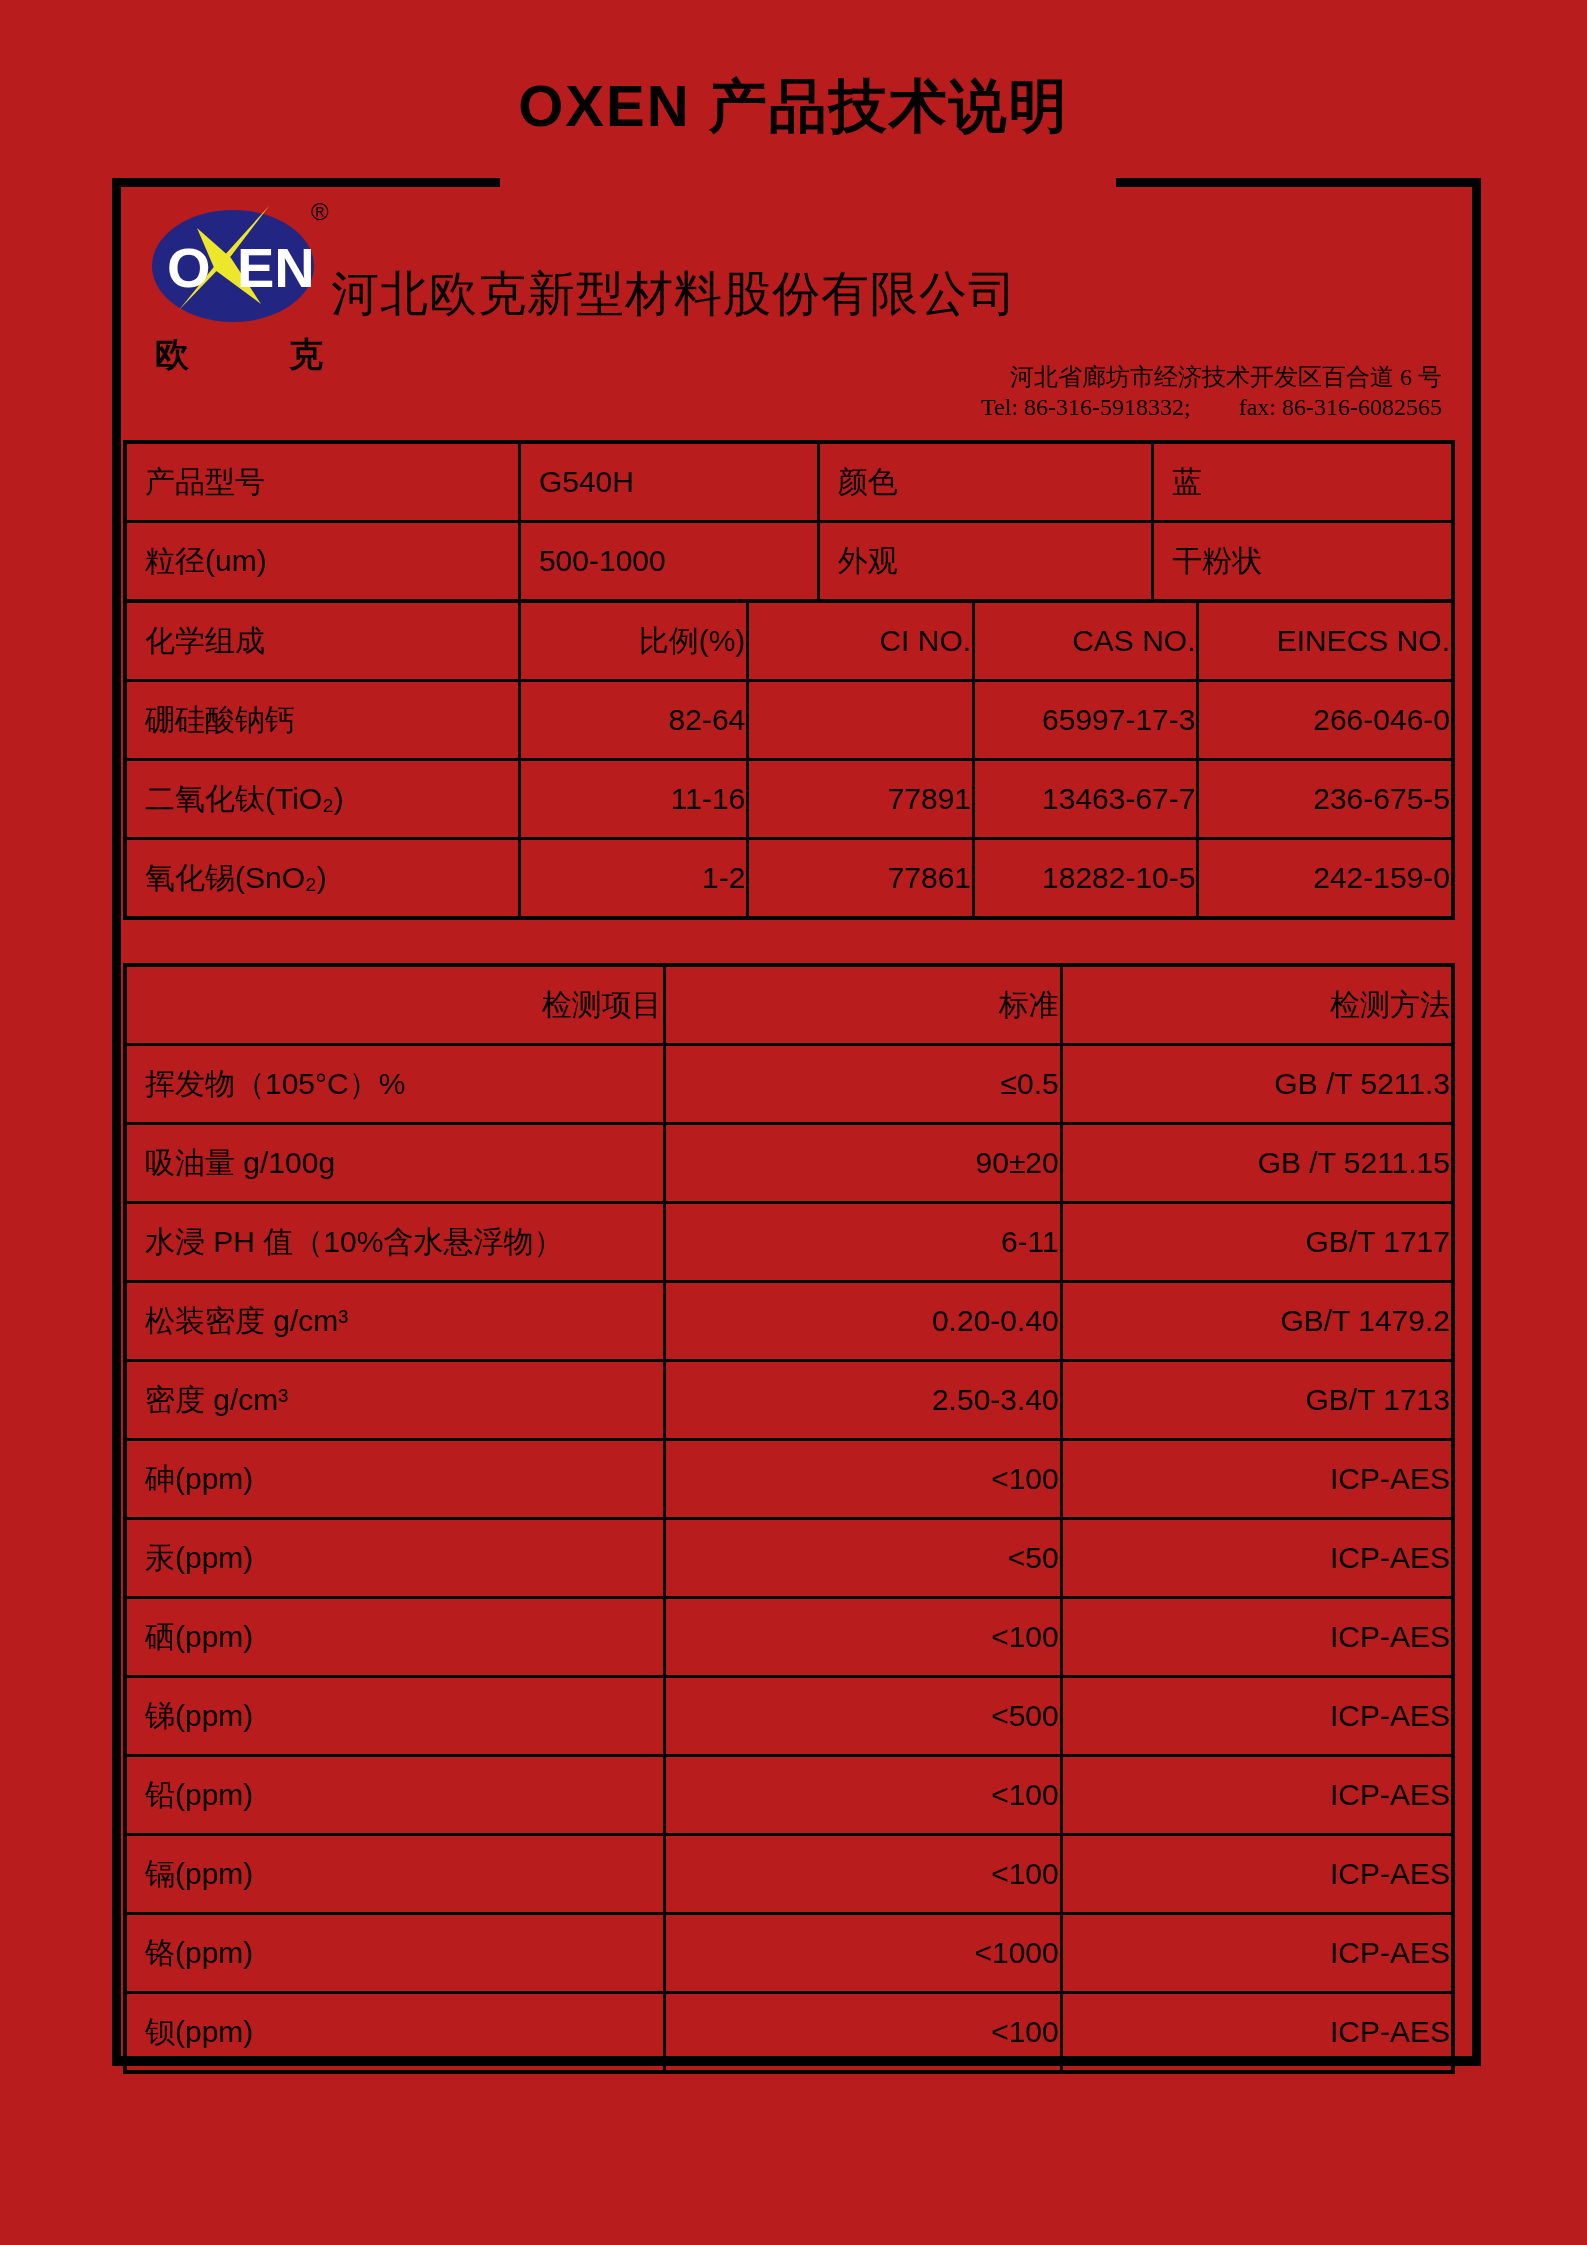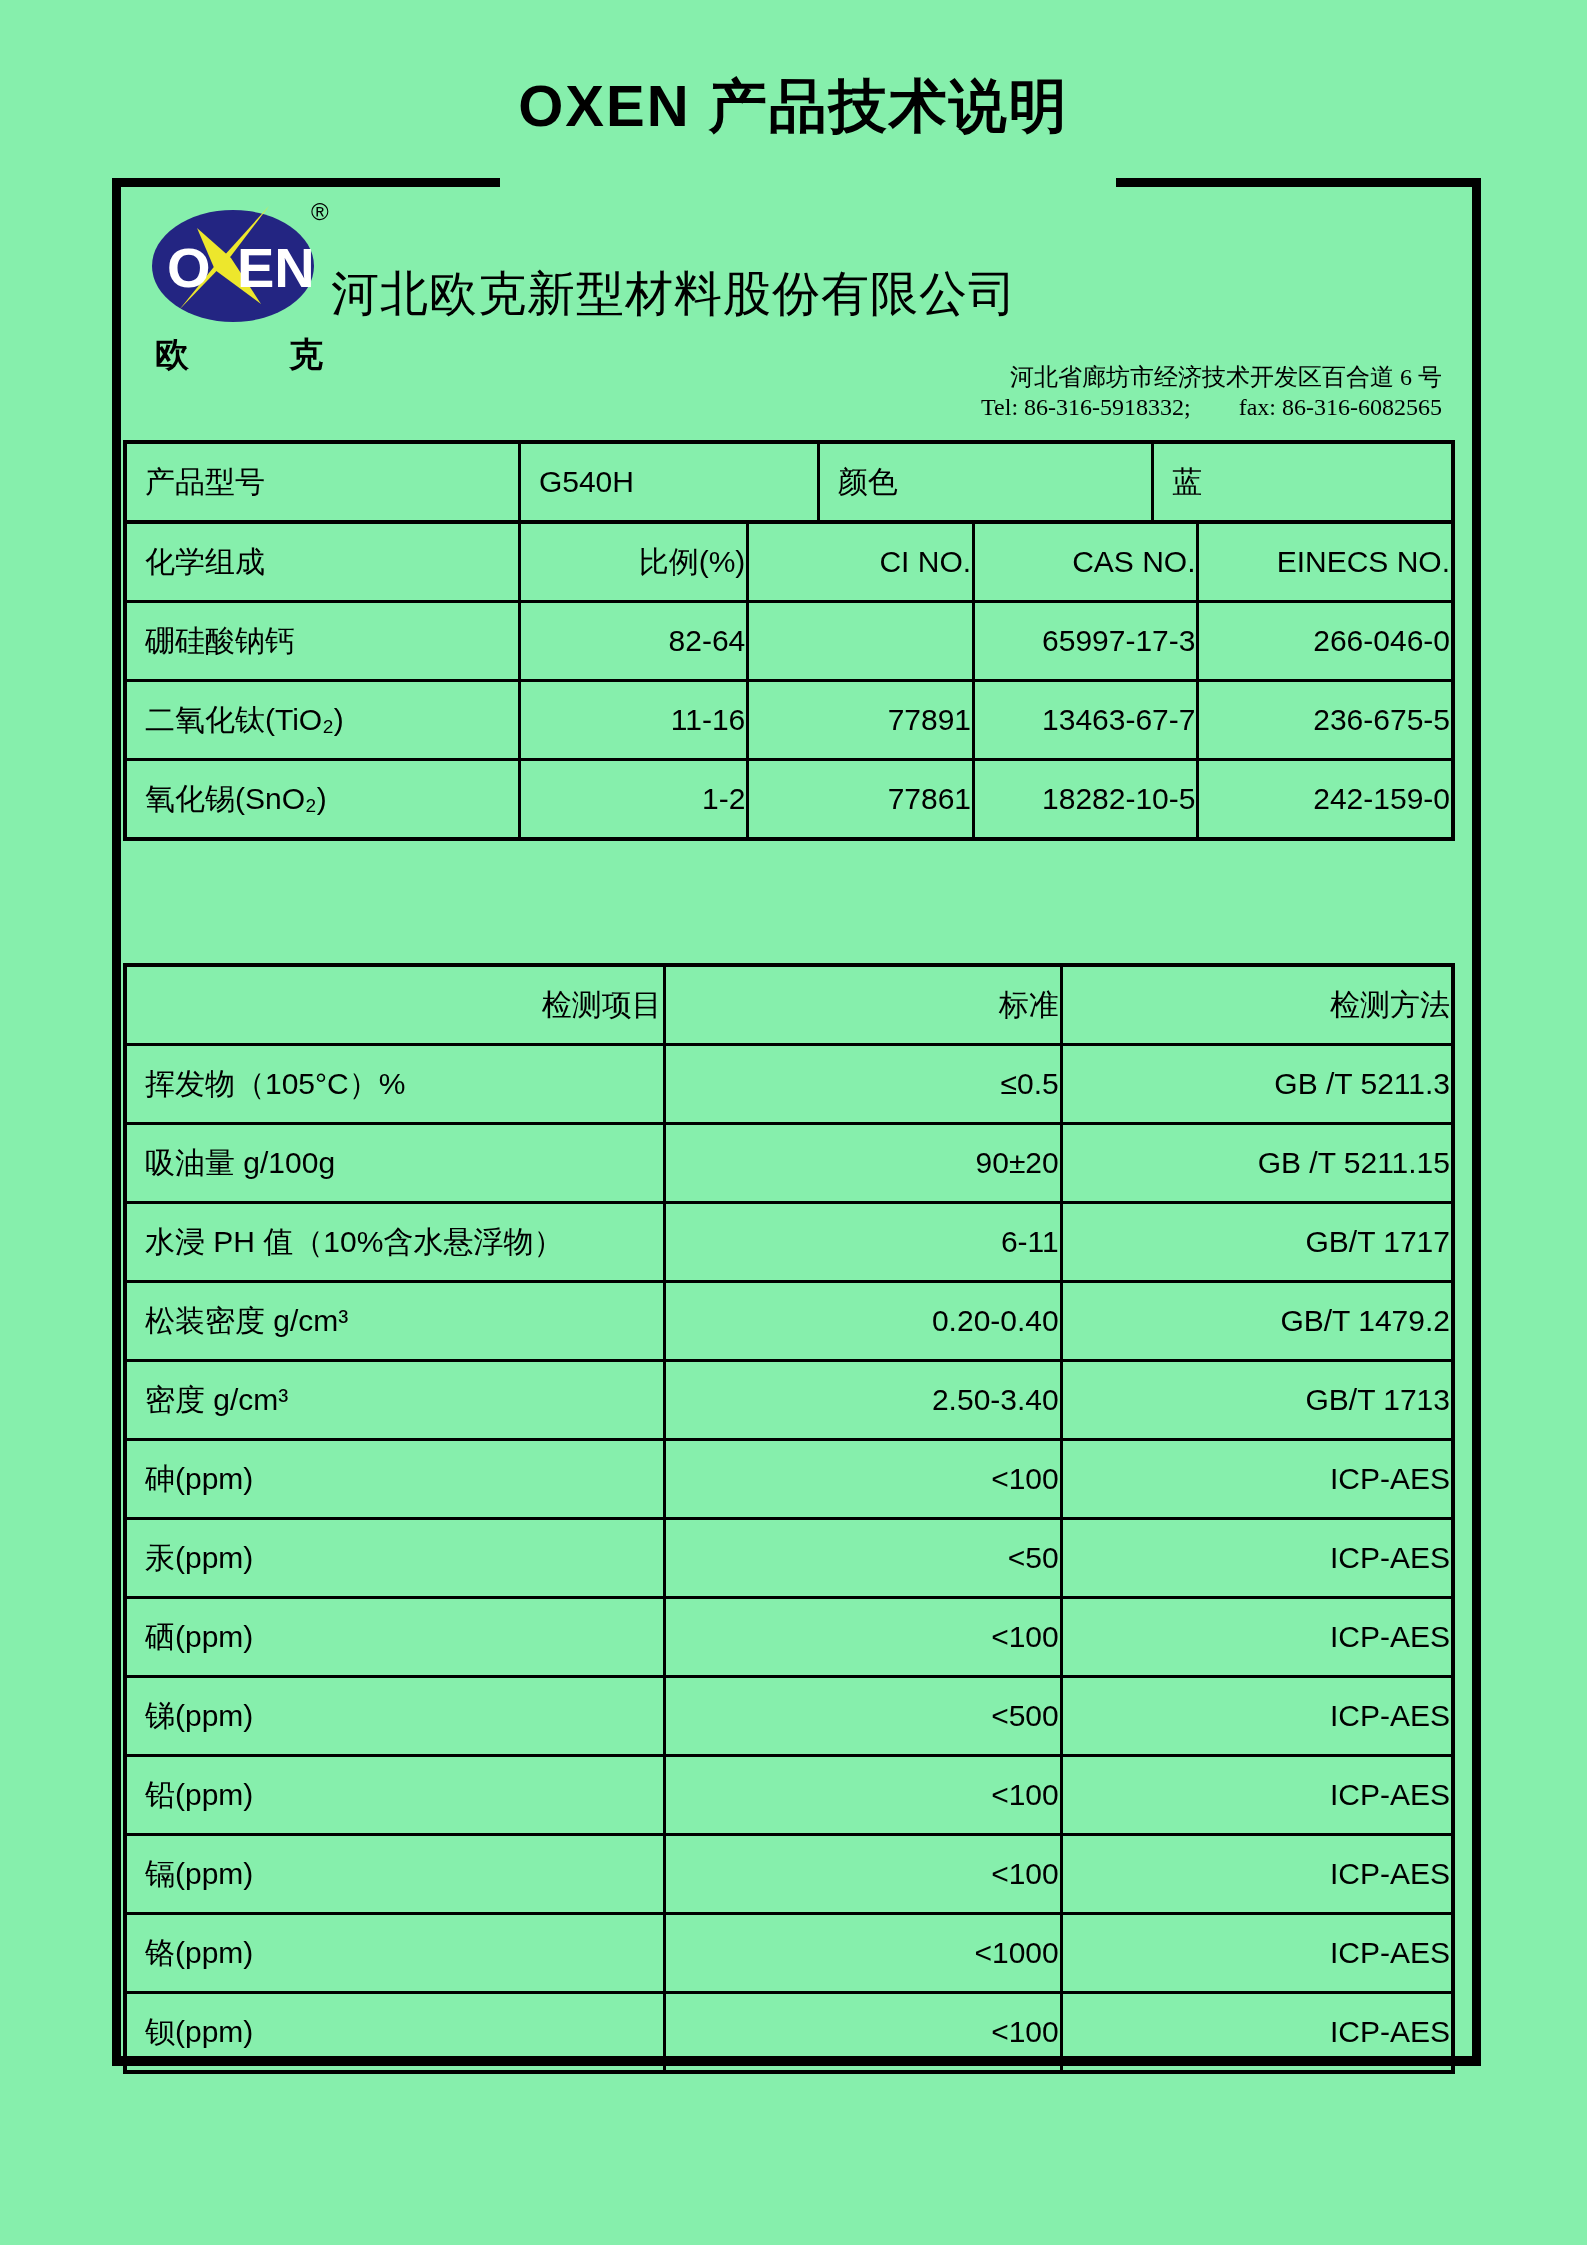--- a/index.html
+++ b/index.html
@@ -1,18 +1,18 @@
 <!DOCTYPE html>
 <html><head>
 <meta charset="utf-8">
 <style>
   html,body{margin:0;padding:0;background:#ffffff;}
   body{width:1587px;height:2245px;position:relative;color:#000;
        font-family:"Liberation Sans",sans-serif;}
-  .page{position:absolute;inset:0;background:#86efac;}
+  .page{position:absolute;inset:0;background:#b91c1c;}
 
   
   .doc-title{position:absolute;top:68px;left:0;width:100%;text-align:center;
     font-size:58px;font-weight:bold;letter-spacing:2px;
     font-family:"Liberation Sans",sans-serif;}
 
   
   .frame{position:absolute;left:112px;top:178px;width:1369px;height:1888px;
     box-sizing:border-box;border-left:9px solid #000;border-right:9px solid #000;
     border-bottom:10px solid #000;}
@@ -87,20 +87,26 @@
             <col style="width:22.5%">
             <col style="width:25.2%">
             <col style="width:22.6%">
           </colgroup>
         <tbody>
             <tr>
           <td class="l">产品型号</td>
           <td class="l">G540H</td>
           <td class="l">颜色</td>
           <td class="l">蓝</td>
+        </tr>
+        <tr>
+          <td class="l">粒径(um)</td>
+          <td class="l">500-1000</td>
+          <td class="l">外观</td>
+          <td class="l">干粉状</td>
         </tr>
       </tbody>
         </table>
       <table class="dtable tblB">
         <colgroup>
             <col style="width:29.7%">
             <col style="width:17.2%">
             <col style="width:17.0%">
             <col style="width:16.9%">
             <col style="width:19.2%">

